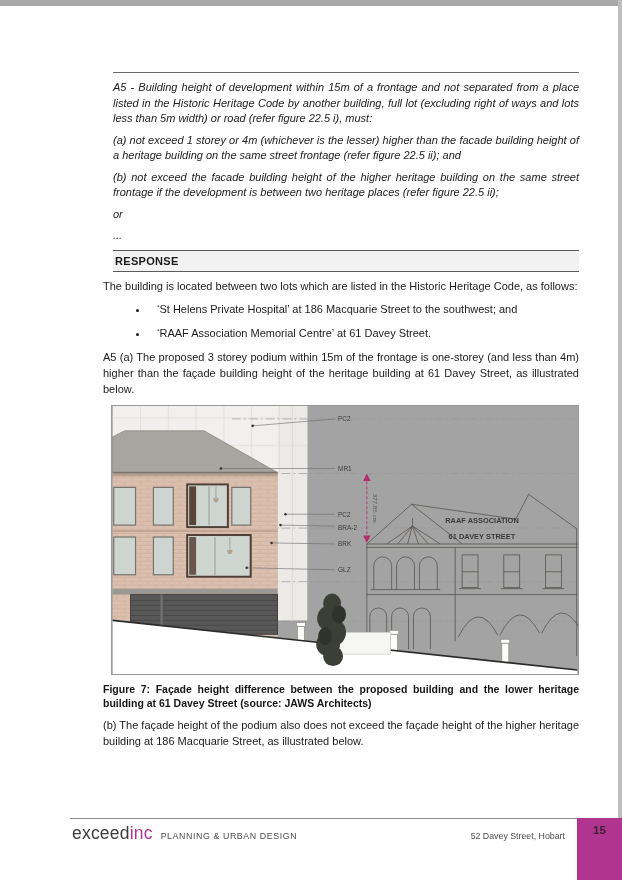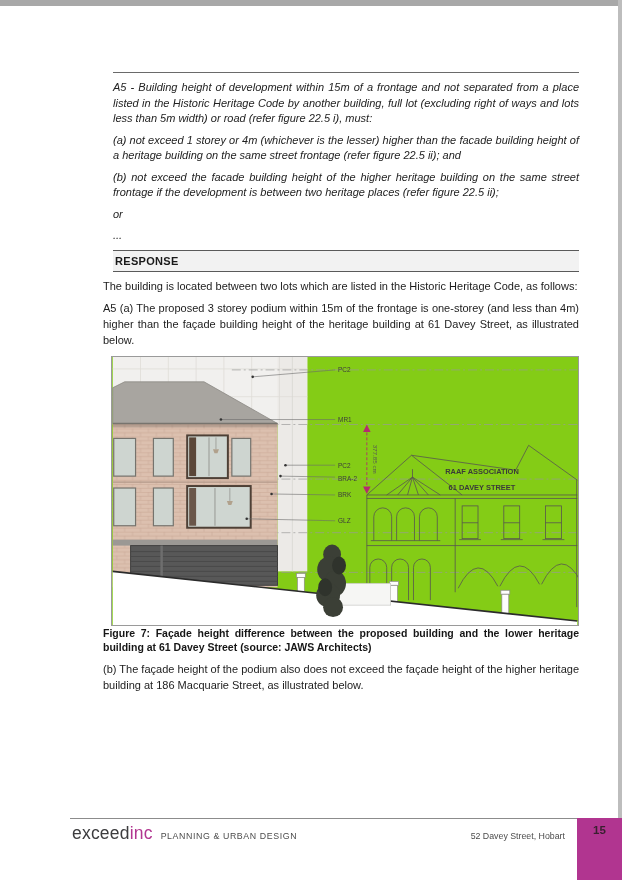--- a/index.html
+++ b/index.html
@@ -38,23 +38,24 @@
     margin-top:6px;
   }
   ul.points { margin:7px 0 2px 0; padding-left:46px; }
   ul.points li { font-size:11px; line-height:16px; margin-bottom:8px; padding-left:8px; }
 
   
   .figure-box {
     margin-top:8px; margin-left:8px;
     width:468px; height:270px;
     border:1px solid #9a9a9a;
-    background:#84cc16;
+    background:#a3a3a3;
   }
   .figure-caption {
+    margin-top:7px;
     font-size:10.5px; font-weight:bold; line-height:14.5px;
     text-align:justify; color:#161616;
   }
 
   
   .footer-rule { position:absolute; left:70px; top:818px; width:552px; border-top:1px solid #8c8c8c; }
   .footer-brand { position:absolute; left:72px; top:823px; display:flex; align-items:baseline; }
   .logo { font-size:17.5px; letter-spacing:0.2px; }
   .logo .primary { color:#3c3c3e; }
   .logo .accent { color:#b13590; }
@@ -81,20 +82,24 @@
     <p>(a) not exceed 1 storey or 4m (whichever is the lesser) higher than the facade building height of a heritage building on the same street frontage (refer figure 22.5 ii); and</p>
     <p>(b) not exceed the facade building height of the higher heritage building on the same street frontage if the development is between two heritage places (refer figure 22.5 ii);</p>
     <p class="short">or</p>
     <p class="short">...</p>
   </div>
 
   <div class="response-bar">RESPONSE</div>
 
   <p class="body-text">The building is located between two lots which are listed in the Historic Heritage Code, as follows:</p>
 
+  <ul class="points">
+    <li>‘St Helens Private Hospital’ at 186 Macquarie Street to the southwest; and</li>
+    <li>‘RAAF Association Memorial Centre’ at 61 Davey Street.</li>
+  </ul>
 
   <p class="body-text">A5 (a) The proposed 3 storey podium within 15m of the frontage is one-storey (and less than 4m) higher than the façade building height of the heritage building at 61 Davey Street, as illustrated below.</p>
 
   <div class="figure-box">
     <svg width="466" height="268" viewBox="0 0 468 270">
       <defs>
         <pattern id="brickp" width="16" height="8" patternUnits="userSpaceOnUse">
           <rect width="16" height="8" fill="#dcc0af"></rect>
           <path d="M0,0.3H16 M0,4.3H16 M4,0V4 M12,4V8" stroke="#c9a795" stroke-width="0.6" fill="none"></path>
         </pattern>

